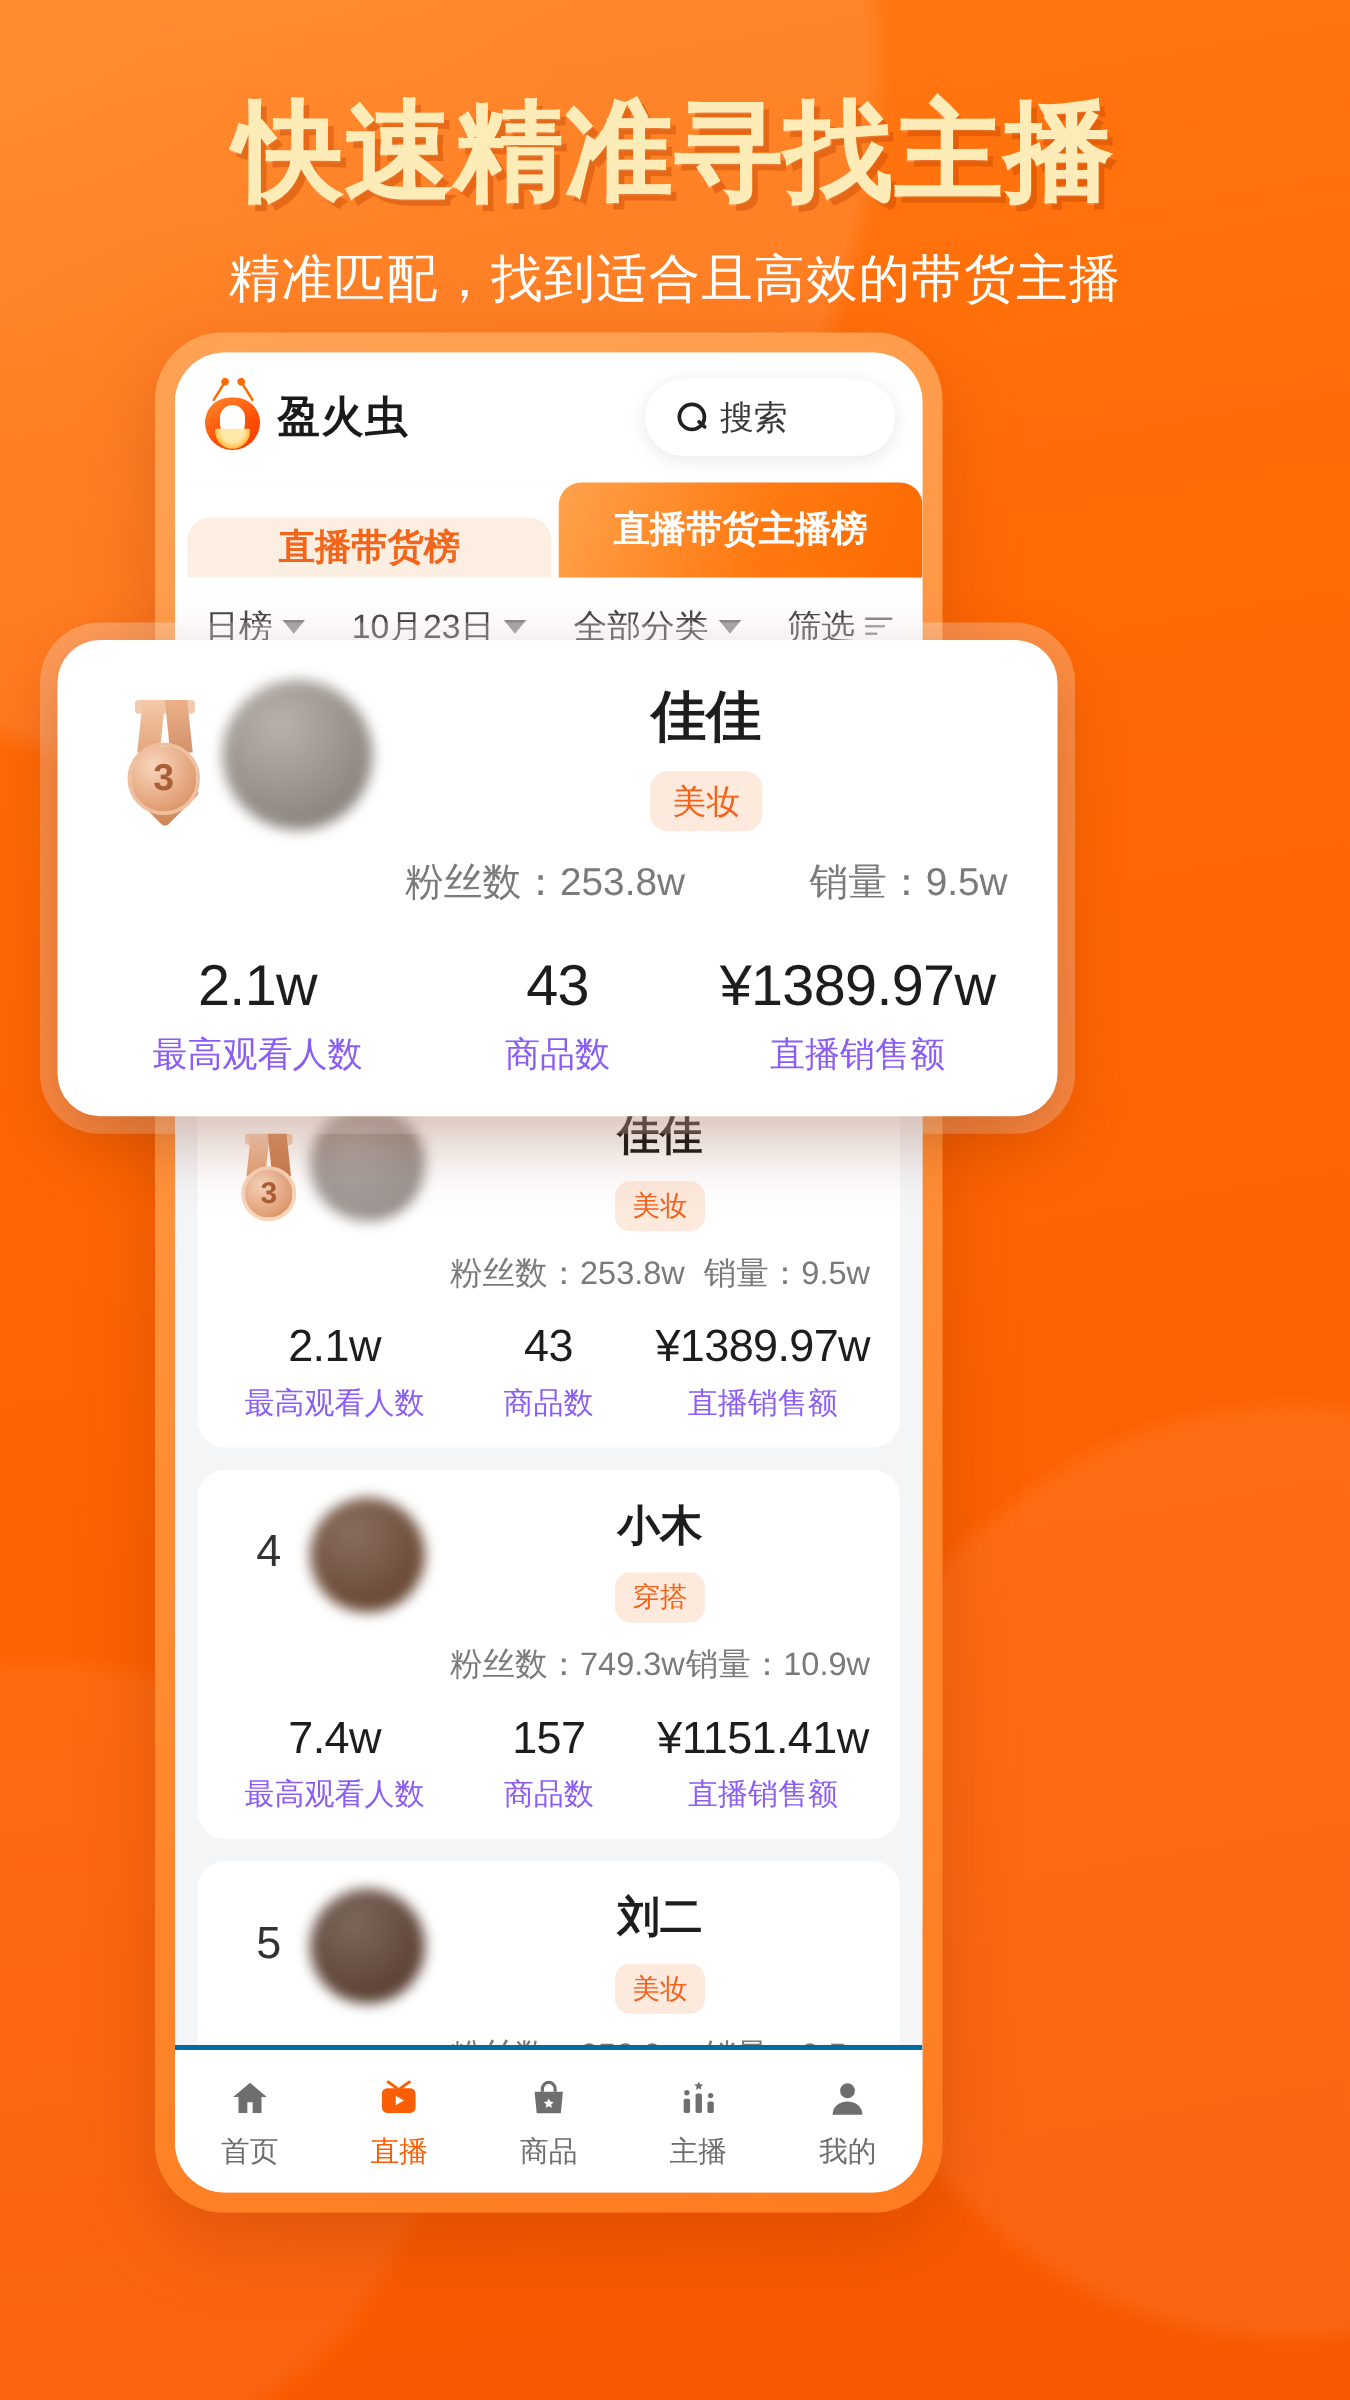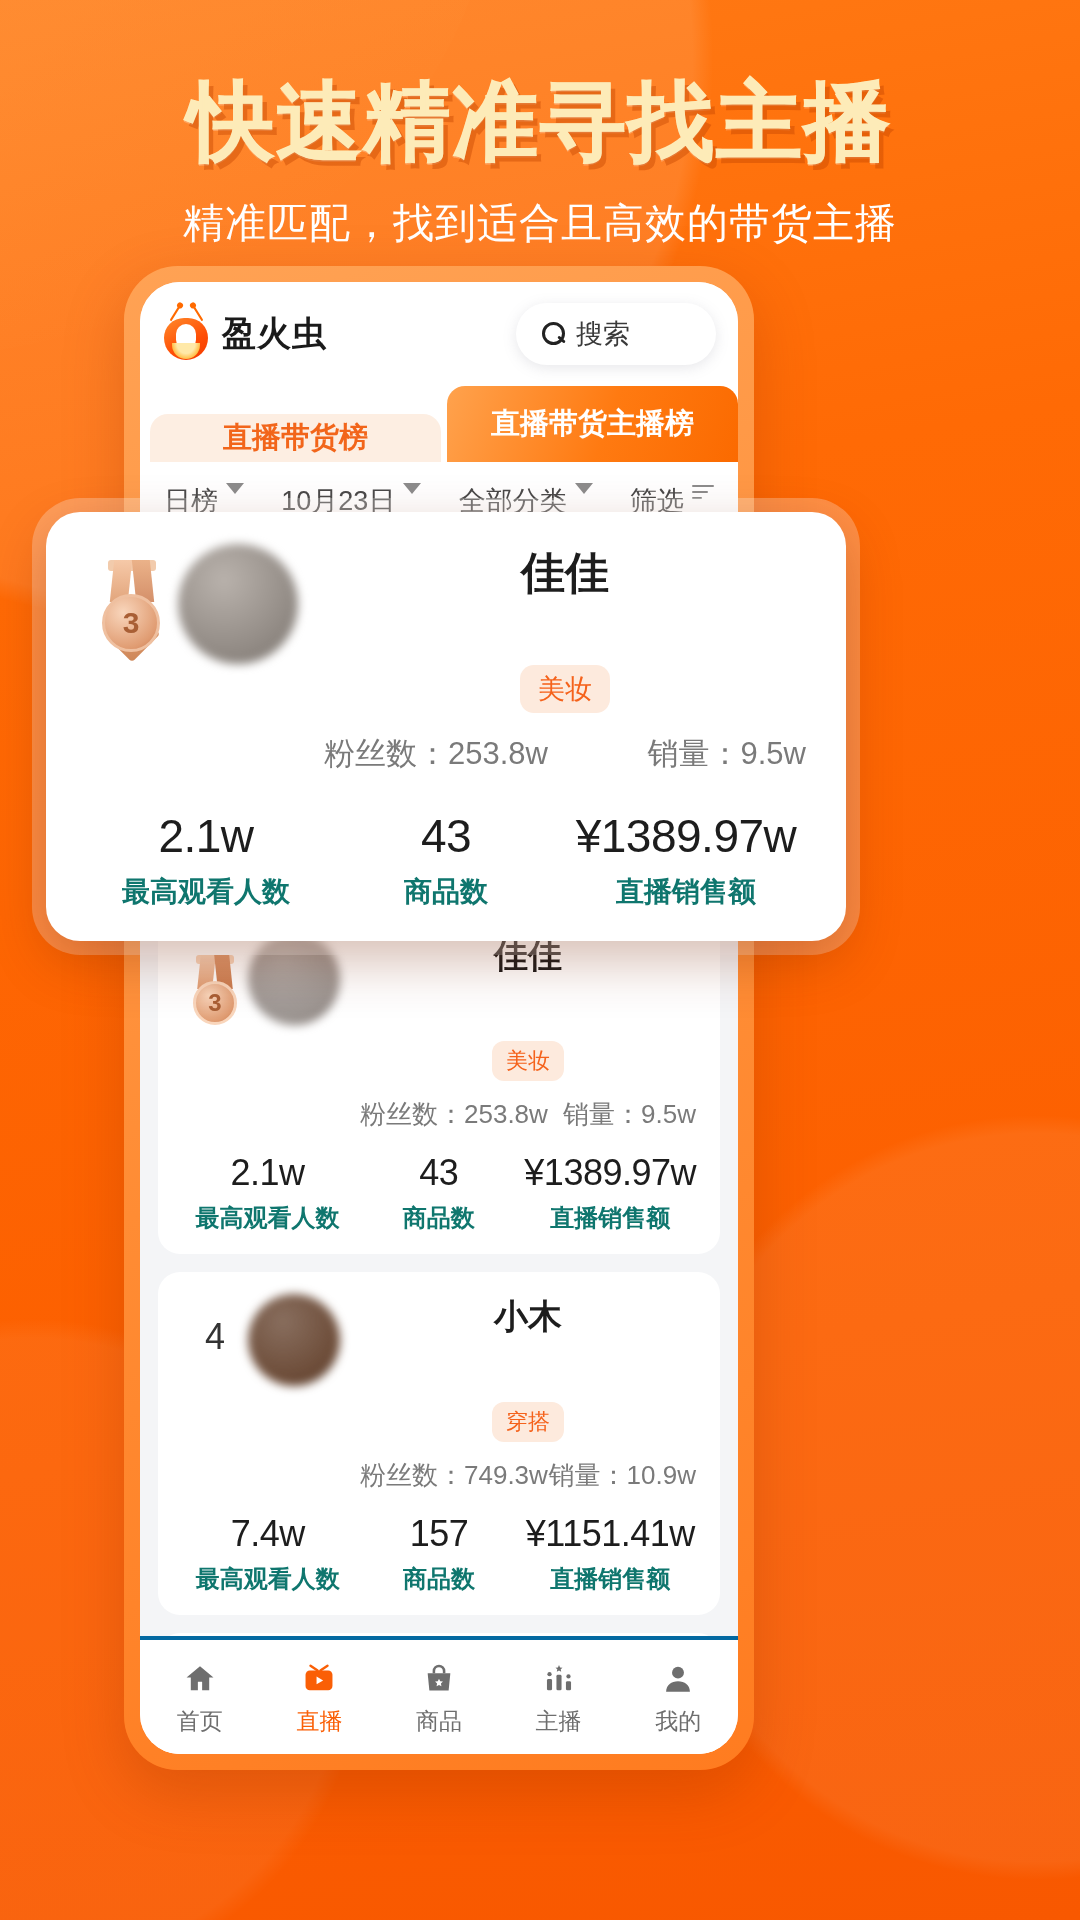--- a/index.html
+++ b/index.html
@@ -123,21 +123,21 @@
     border-radius:18px 18px 0 0;
   }
   .tab.inactive{ background:#FDEEE2; color:#F2651A;margin-top:28px; }
   .tab.active{ background:linear-gradient(110deg,#FFA24D,#FF7A11 55%,#FB6A00); color:#fff; }
 
   
   .filter-row{
     display:flex; align-items:center; background:#fff;
     height:78px; padding:0 24px; font-size:27px; color:#4A4A4A;
   }
-  .filter-item{ display:flex; align-items:flex-start; gap:8px; }
+  .filter-item{ display:flex; align-items:center; gap:8px; }
   .filter-row .sp{ flex:1; }
   .caret{
     width:0;height:0;border-left:9px solid transparent;border-right:9px solid transparent;
     border-top:11px solid #8C8C8C;
   }
   .fico{ width:22px; height:18px; position:relative; }
   .fico i{ position:absolute; left:0; height:2px; background:#8C8C8C; border-radius:2px;}
   .fico i:nth-child(1){ top:2px; width:22px;}
   .fico i:nth-child(2){ top:8px; width:16px;}
   .fico i:nth-child(3){ top:14px; width:10px;}
@@ -175,28 +175,28 @@
   }
   .avatar{
     width:92px; height:92px; border-radius:50%; flex:0 0 92px; margin-right:20px;
     filter:blur(5px);
   }
   .meta{ flex:1; min-width:0; }
   .namerow{ display:flex; align-items:center; gap:14px;flex-direction:column; }
   .uname{ font-size:34px; font-weight:bold; color:#1D1D1D; }
   .tag{
     background:#FDEADD; color:#F5621B; font-size:22px;
-    padding:5px 14px; border-radius:12px; font-weight:500;margin-top:48px;
+    padding:5px 14px; border-radius:12px; font-weight:500;
   }
   .subrow{ display:flex; justify-content:space-between; margin-top:16px;
     font-size:26px; color:#7A7A7A; }
   .stats{ display:flex; margin-top:20px; }
   .stat{ flex:1; text-align:center; }
   .stat .v{ font-size:36px; color:#1D1D1D; font-weight:500; letter-spacing:-0.5px;}
-  .stat .k{ font-size:24px; color:#0f766e; margin-top:8px;font-weight:bold; }
+  .stat .k{ font-size:24px; color:#8b5cf6; margin-top:8px; }
 
   
   .bottom-nav{
     position:absolute; left:0; bottom:0; width:100%; height:118px;
     background:#fff; display:flex; align-items:center;
     border-top:4px solid #0369a1;
   }
   .nav-item{ flex:1; text-align:center; font-size:23px; color:#6E6E6E; }
   .nav-item.active{ color:#FA5F06; }
   .nav-ico{ height:42px; display:flex; align-items:center; justify-content:center; margin-bottom:6px;}

